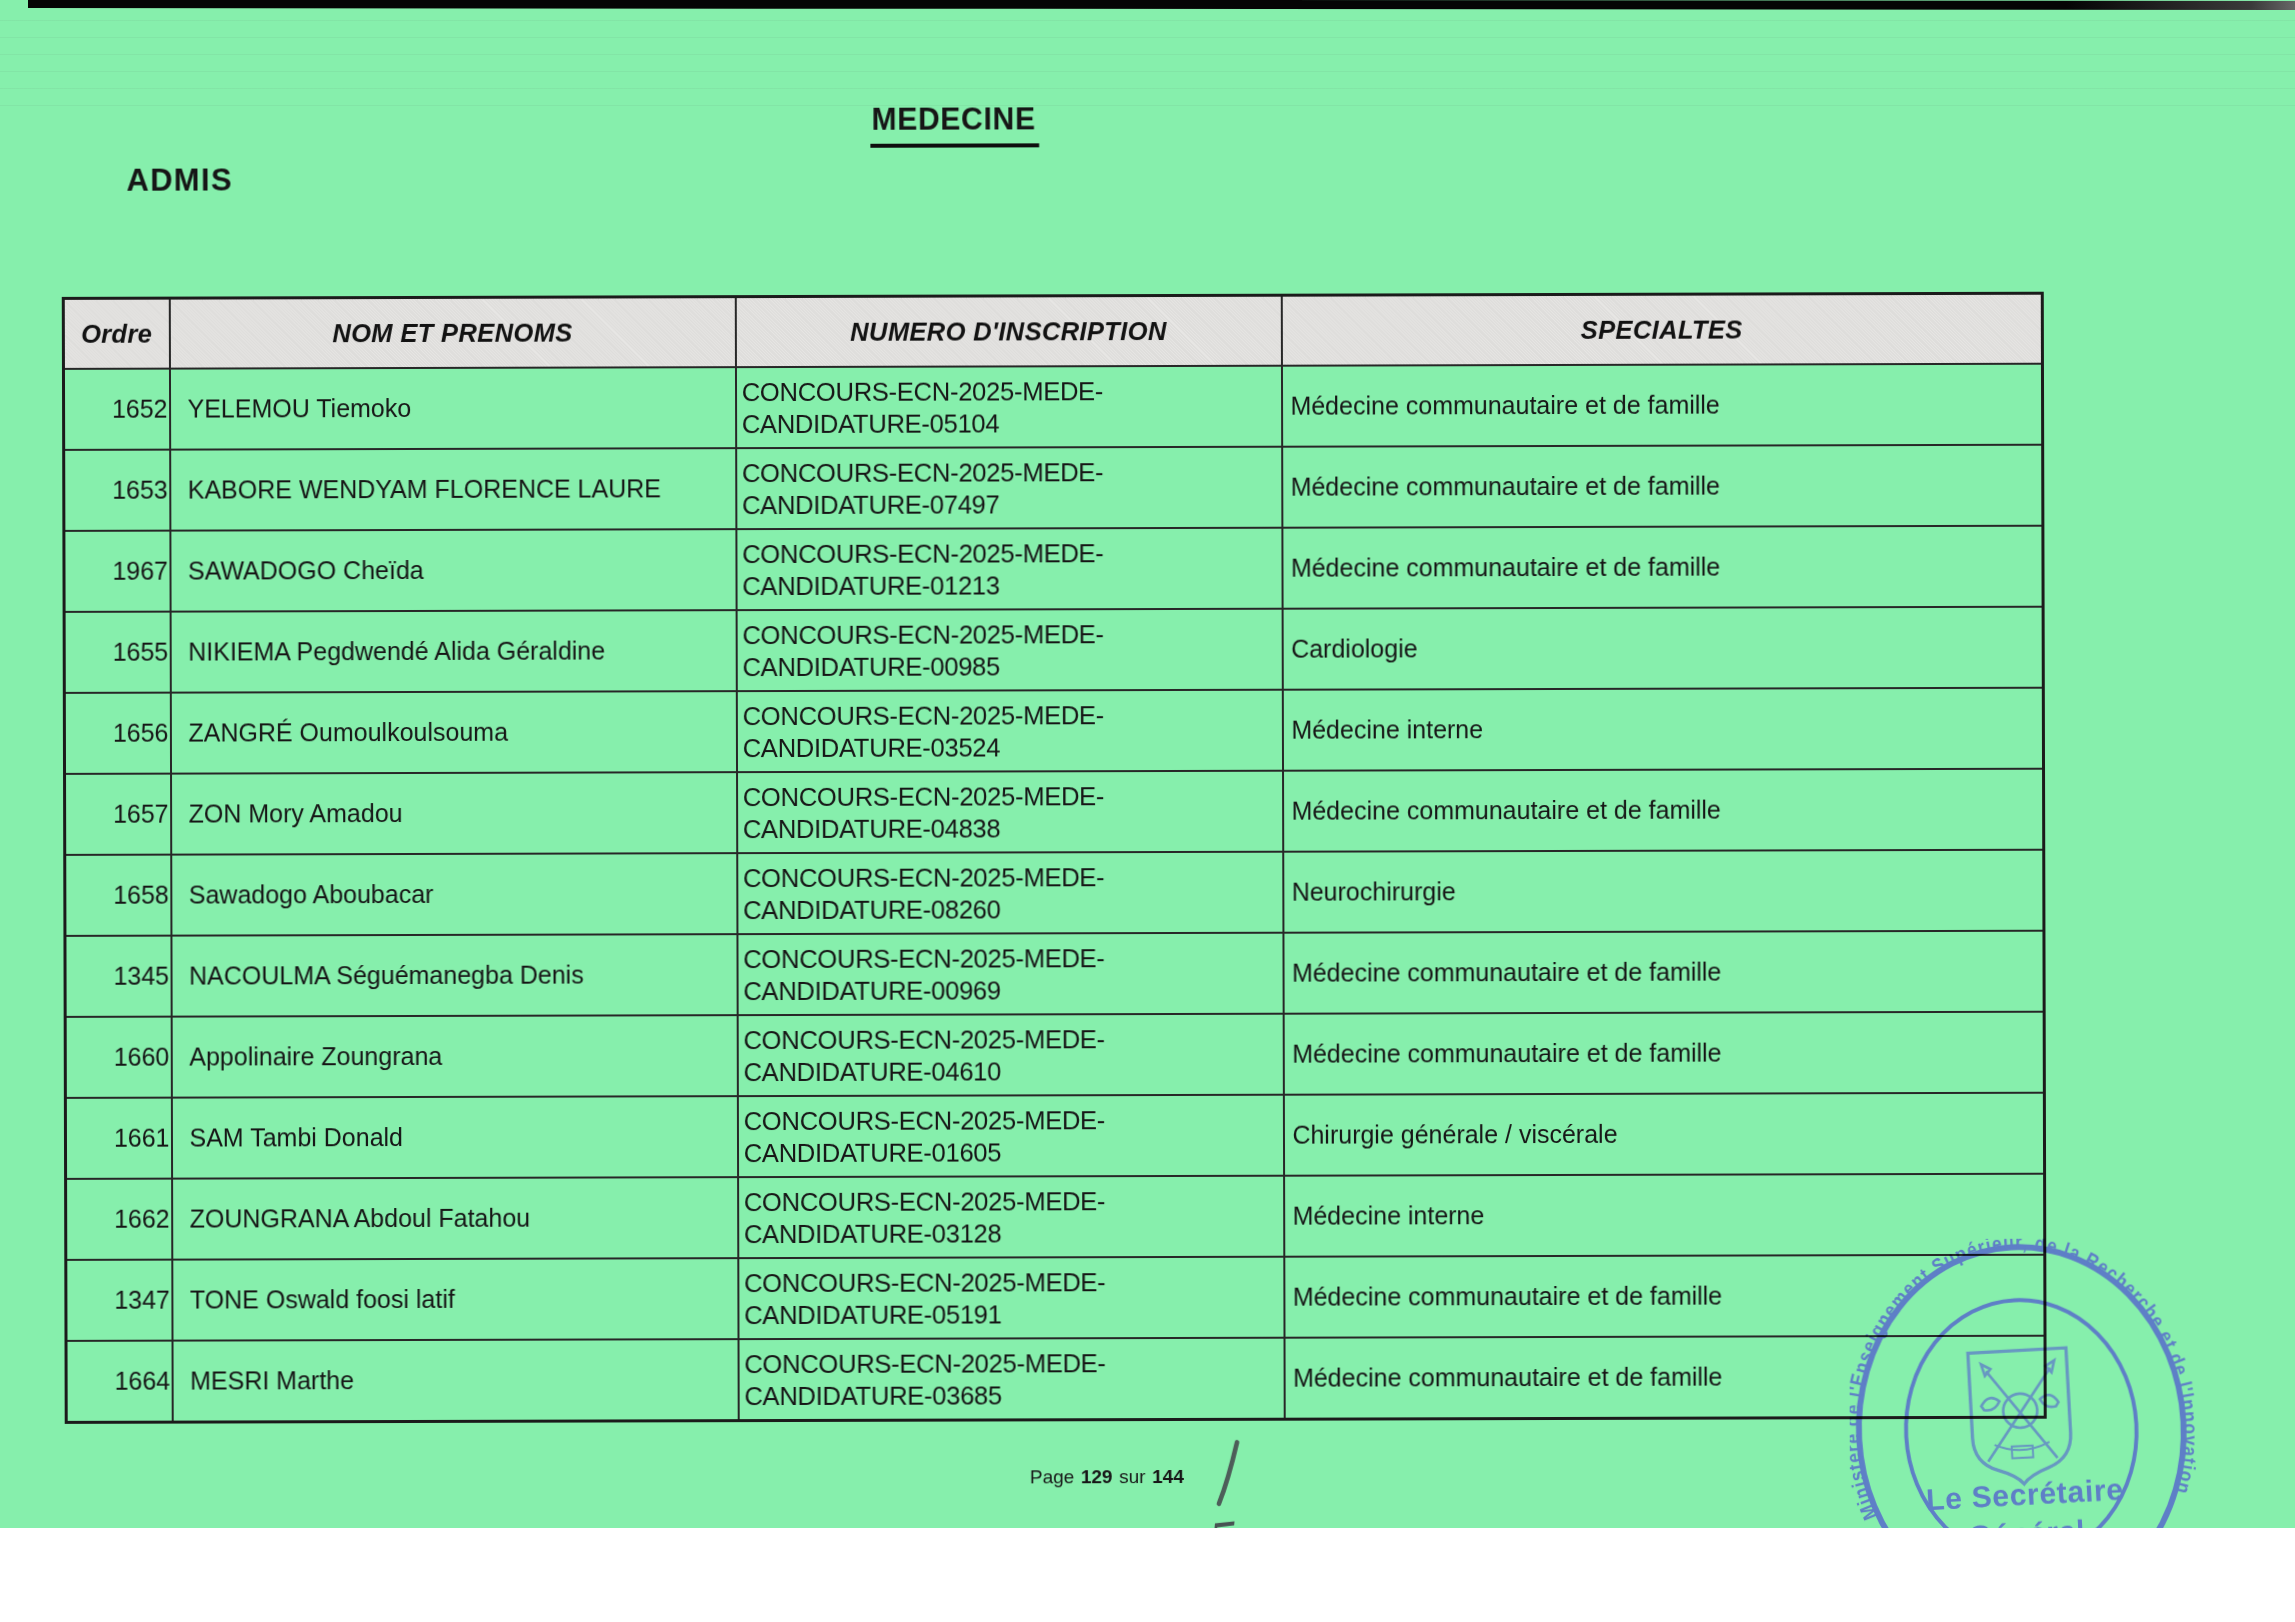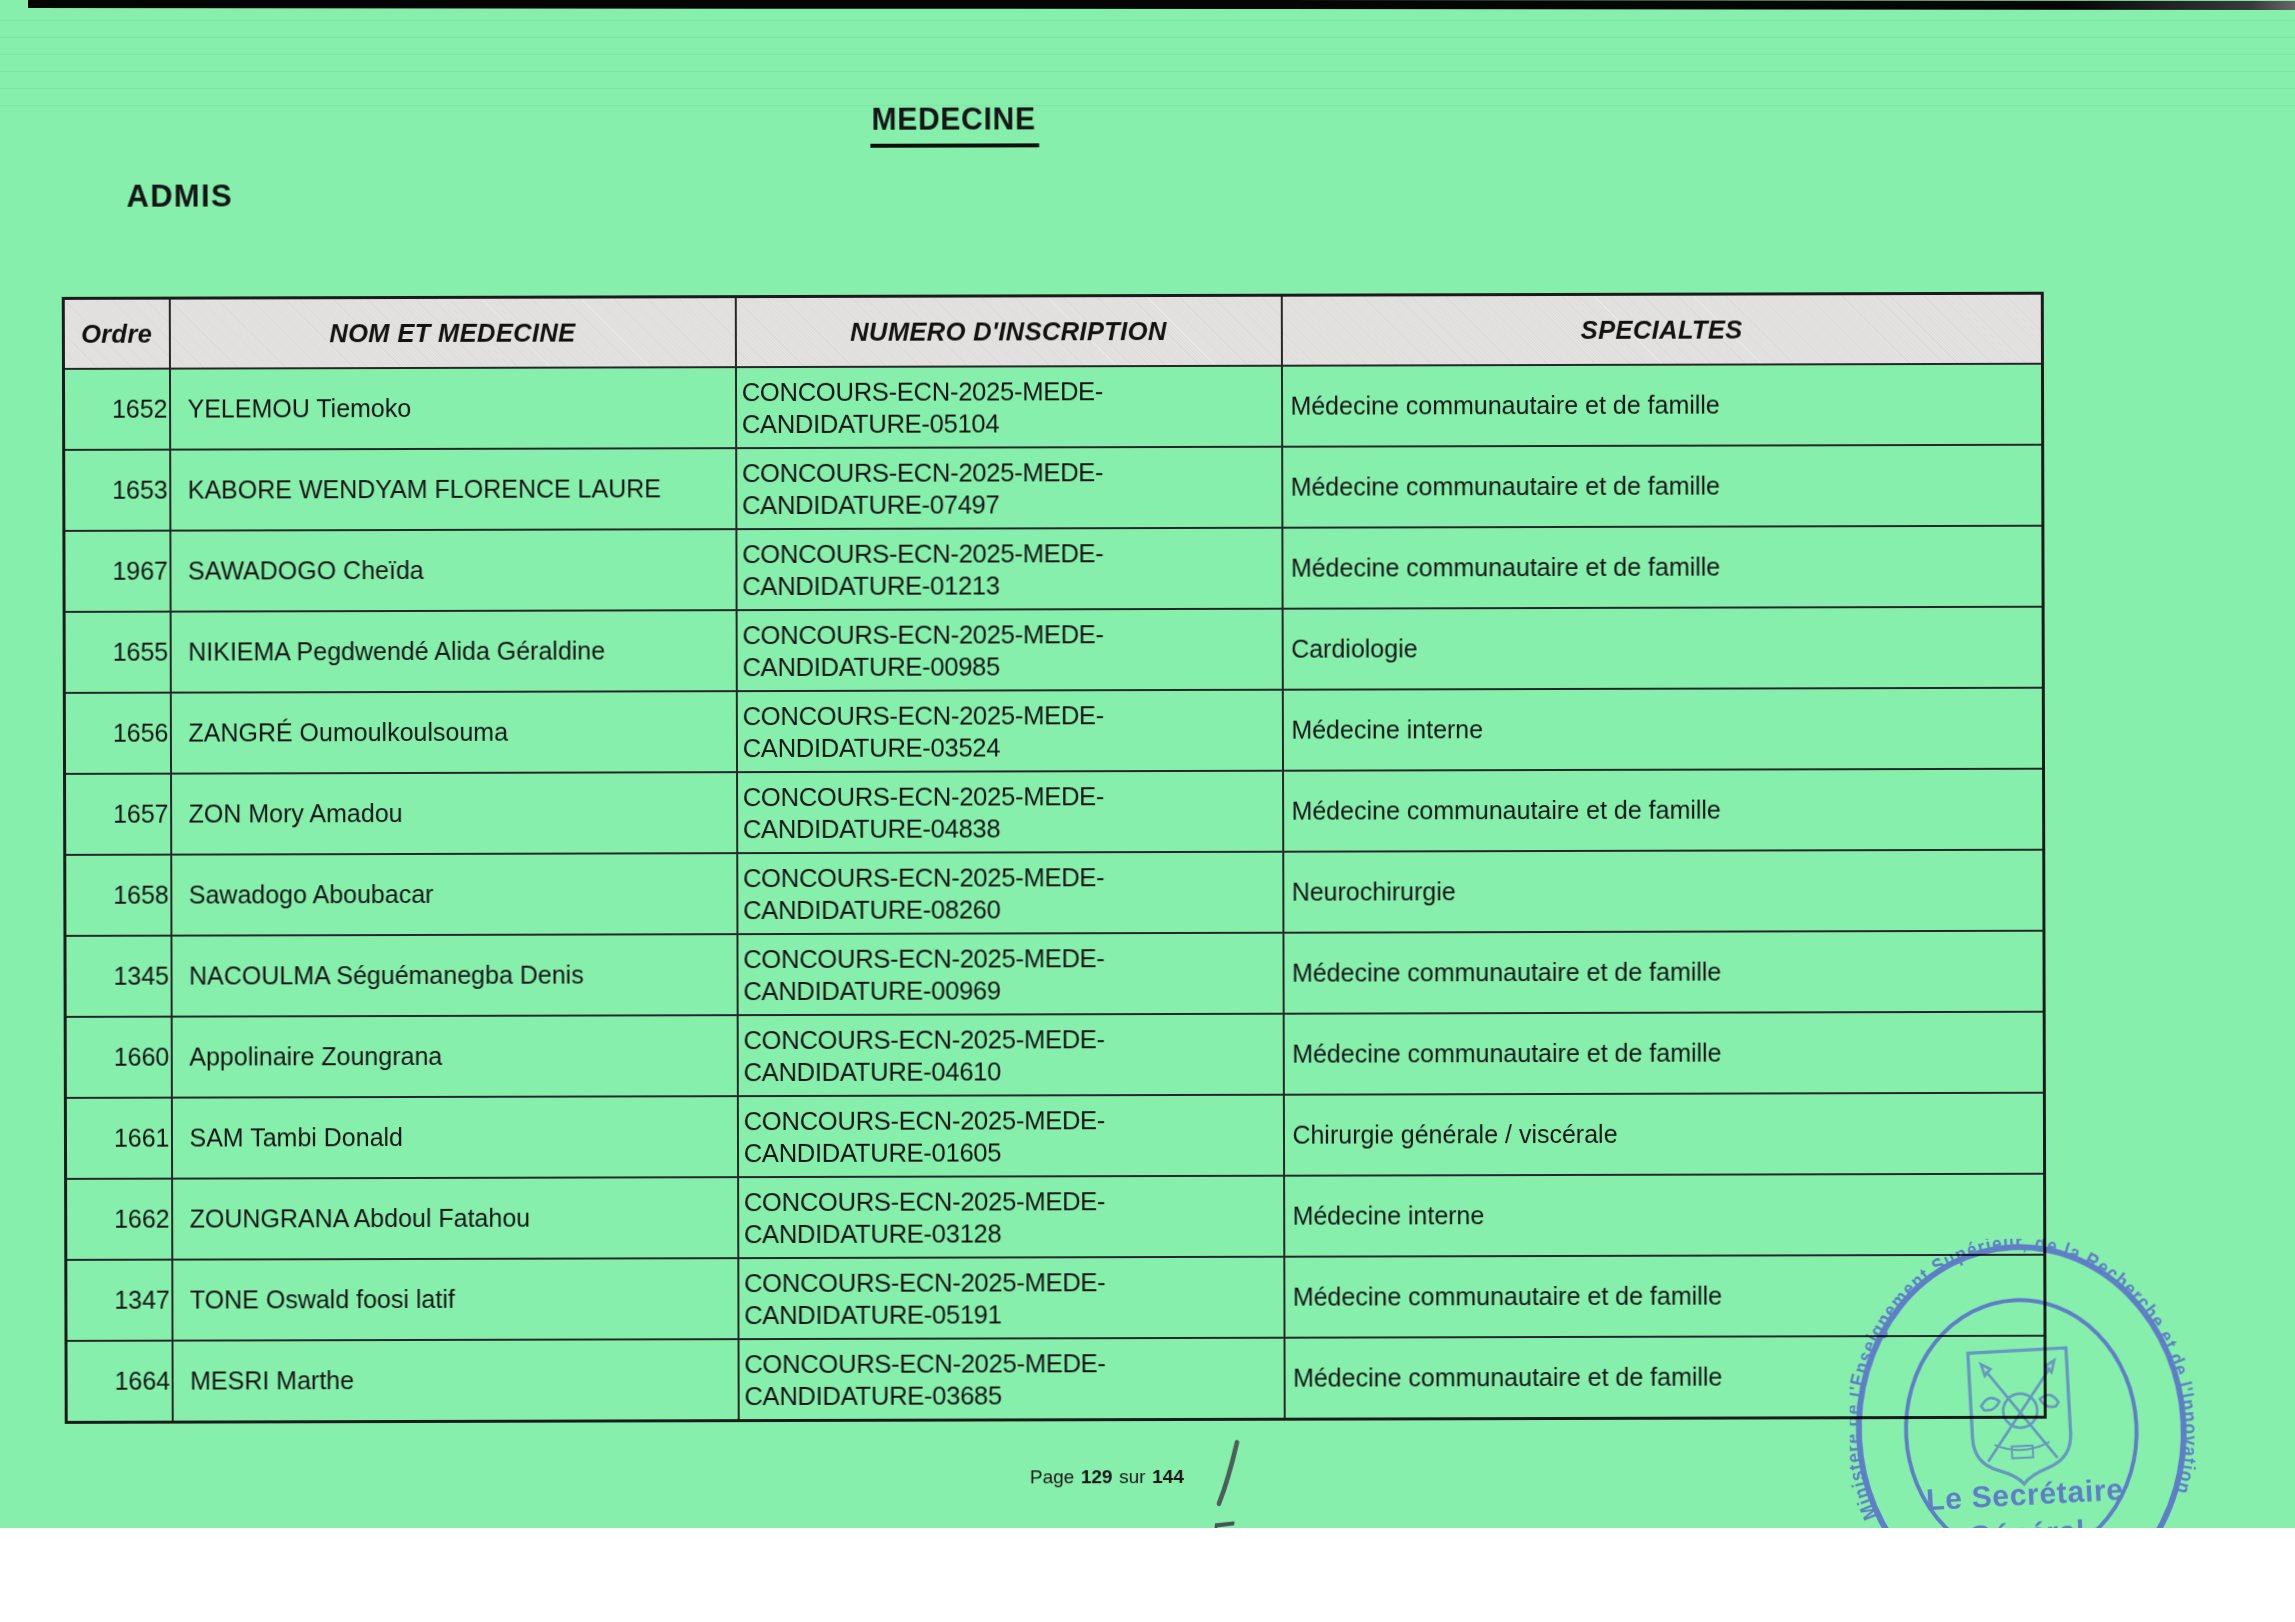--- a/index.html
+++ b/index.html
@@ -30,21 +30,21 @@
   }
   .content { position:absolute; inset:0; transform:rotate(-0.15deg); }
 
   .doc-title {
     position:absolute; left:872px; top:101px;
     font-size:31px; font-weight:bold; letter-spacing:0.7px;
     border-bottom:4.6px solid #0e0e0e; padding:0 3.9px 5.9px 1.3px;
     transform:scaleX(0.97); transform-origin:left;
   }
   .admis-heading {
-    position:absolute; left:128px; top:176px;
+    position:absolute; left:128px; top:160px;
     font-size:31px; font-weight:bold; letter-spacing:1.3px;
   }
 
   table.results {
     position:absolute; left:63px; top:294px; width:1980px;
     border-collapse:collapse; table-layout:fixed;
     border:3.3px solid #1b1b1b;
   }
   .results th, .results td { border:2px solid #272727; vertical-align:middle; }
   .results th {
@@ -101,21 +101,21 @@
     <table class="results">
       <colgroup>
         <col style="width:106px">
           <col style="width:566px">
           <col style="width:546px">
           <col style="width:761px">
       </colgroup>
       <thead>
         <tr>
           <th>Ordre</th>
-          <th>NOM ET MEDECINE</th>
+          <th>NOM ET PRENOMS</th>
           <th>NUMERO D'INSCRIPTION</th>
           <th>SPECIALTES</th>
         </tr>
       </thead>
       <tbody>
 
           <tr>
             <td class="c-ordre">1652</td>
             <td class="c-nom">YELEMOU  Tiemoko</td>
             <td class="c-num">

